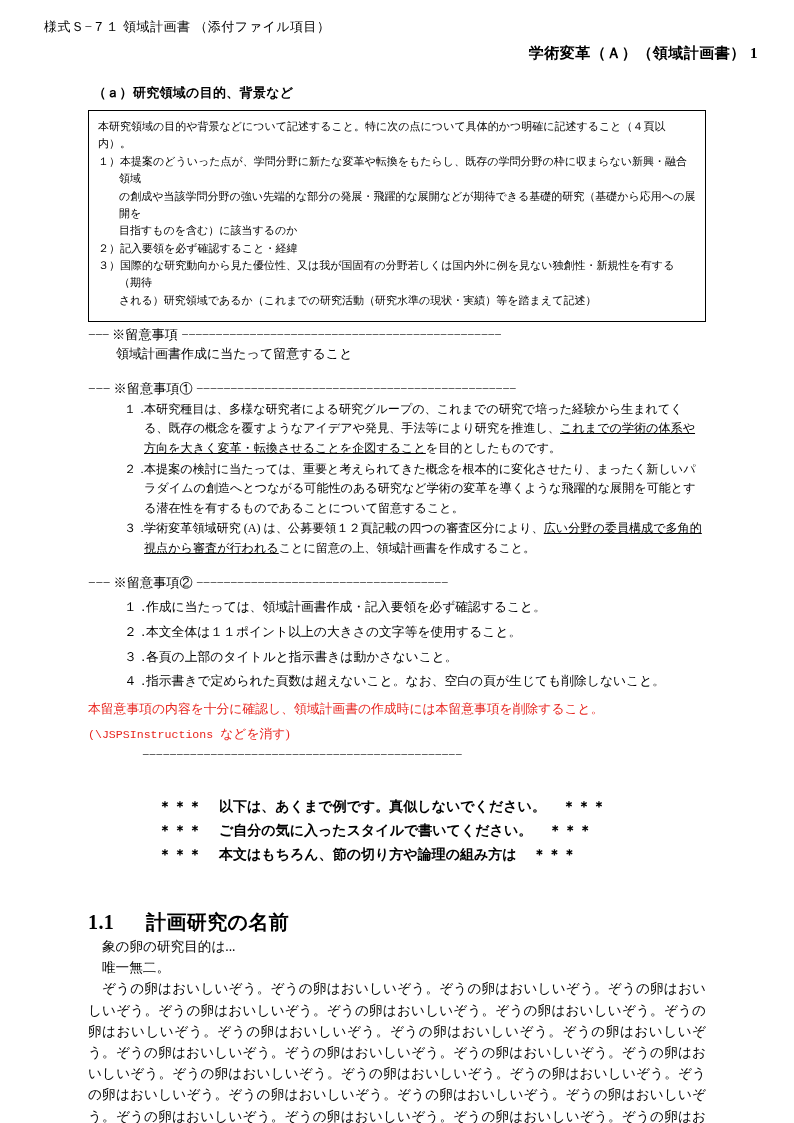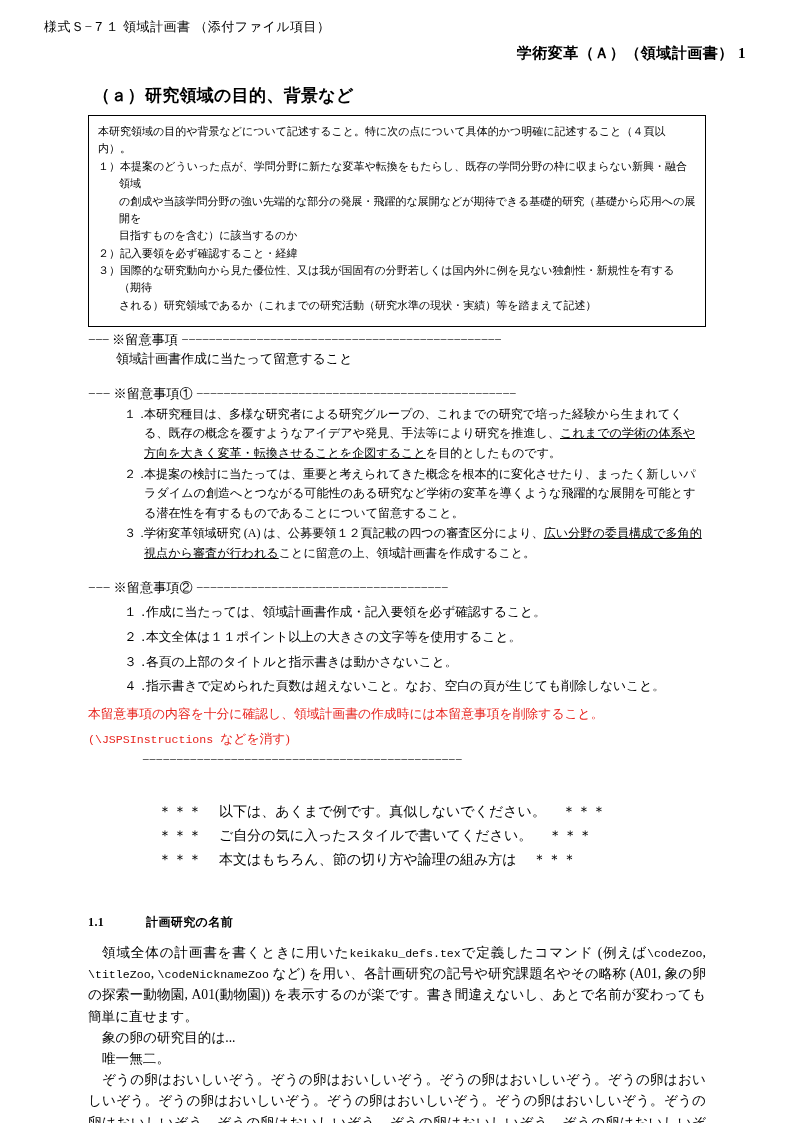--- a/index.html
+++ b/index.html
@@ -25,34 +25,34 @@
   .hdr-left {
     position: absolute;
     left: 44px;
     top: 18px;
     font-size: 13px;
     letter-spacing: 0.5px;
     text-align: center;
   }
   .hdr-right {
     position: absolute;
-    right: 48px;
+    right: 36px;
     top: 44px;
     font-size: 15px;
     font-weight: bold;
     letter-spacing: 0.5px;
   }
   .content {
     position: absolute;
     left: 88px;
     top: 84px;
     width: 618px;
   }
   .sec-a {
-    font-size: 17px;
+    font-size: 13px;
     font-weight: bold;
     margin: 0 0 8px 5px;
     letter-spacing: 0.3px;
   }
   .boxed {
     border: 1.6px solid #000;
     padding: 7px 9px 12px 9px;
     font-size: 11px;
     line-height: 1.58;
     box-sizing: border-box;
@@ -144,34 +144,34 @@
   .dashline2 {
     font-size: 12.6px;
     letter-spacing: -0.3px;
     margin-top: 3px;
     margin-left: 54px;
     white-space: nowrap;
   }
   .stars {
     margin-top: 32px;
     font-size: 14px;
-    font-weight: normal;
+    font-weight: bold;
     line-height: 1.72;
     margin-left: 70px;
   }
   .stars .st {
     letter-spacing: 1px;
   }
   .stars .gap {
     display: inline-block;
     width: 16px;
   }
   .h11 {
     margin-top: 42px;
-    font-size: 12px;
+    font-size: 20px;
     font-weight: bold;
     letter-spacing: 0.4px;
   }
   .h11 .numhead {
     display: inline-block;
     width: 58px;
   }
   .body-p {
     font-size: 13.6px;
     line-height: 1.56;
@@ -248,20 +248,19 @@
     <div class="stars">
       <div><span class="st">＊＊＊</span><span class="gap"></span><span>以下は、あくまで例です。真似しないでください。</span><span class="gap"></span><span class="st">＊＊＊</span></div>
       <div><span class="st">＊＊＊</span><span class="gap"></span><span>ご自分の気に入ったスタイルで書いてください。</span><span class="gap"></span><span class="st">＊＊＊</span></div>
       <div><span class="st">＊＊＊</span><span class="gap"></span><span>本文はもちろん、節の切り方や論理の組み方は</span><span class="gap"></span><span class="st">＊＊＊</span></div>
     </div>
 
     <div class="h11">
       <span class="numhead">1.1</span><span>計画研究の名前</span>
     </div>
 
-    <div class="body-p ind">領域全体の計画書を書くときに用いた<span class="mono">keikaku_defs.tex</span>で定義したコマンド (例えば<span class="mono">\codeZoo</span>, <span class="mono">\titleZoo</span>, <span class="mono">\codeNicknameZoo</span> など) を用い、各計画研究の記号や研究課題名やその略称 (A01, 象の卵の探索ー動物園, A01(動物園)) を表示するのが楽です。書き間違えないし、あとで名前が変わっても簡単に直せます。</div>
 
     <div class="body-p ind tight">象の卵の研究目的は...</div>
     <div class="body-p ind tight">唯一無二。</div>
     <div class="body-p ind tight">ぞうの卵はおいしいぞう。ぞうの卵はおいしいぞう。ぞうの卵はおいしいぞう。ぞうの卵はおいしいぞう。ぞうの卵はおいしいぞう。ぞうの卵はおいしいぞう。ぞうの卵はおいしいぞう。ぞうの卵はおいしいぞう。ぞうの卵はおいしいぞう。ぞうの卵はおいしいぞう。ぞうの卵はおいしいぞう。ぞうの卵はおいしいぞう。ぞうの卵はおいしいぞう。ぞうの卵はおいしいぞう。ぞうの卵はおいしいぞう。ぞうの卵はおいしいぞう。ぞうの卵はおいしいぞう。ぞうの卵はおいしいぞう。ぞうの卵はおいしいぞう。ぞうの卵はおいしいぞう。ぞうの卵はおいしいぞう。ぞうの卵はおいしいぞう。ぞうの卵はおいしいぞう。ぞうの卵はおいしいぞう。ぞうの卵はおいしいぞう。ぞうの卵はおいしいぞう。ぞうの卵はおいしいぞう。ぞうの卵はおいしいぞう。ぞうの卵はおいしいぞう。ぞうの卵はおいしいぞう。ぞうの卵はおいしいぞう。ぞうの卵はおいしいぞう。ぞうの卵はおいしいぞう。ぞうの卵はおいしいぞう。ぞうの卵はおいしいぞう。ぞうの卵はおいしいぞう。ぞうの卵はおいしいぞう。ぞうの卵はおいしいぞう。ぞうの卵はおいしいぞう。</div>
 
   </div>
 </div>
 
 </body></html>

